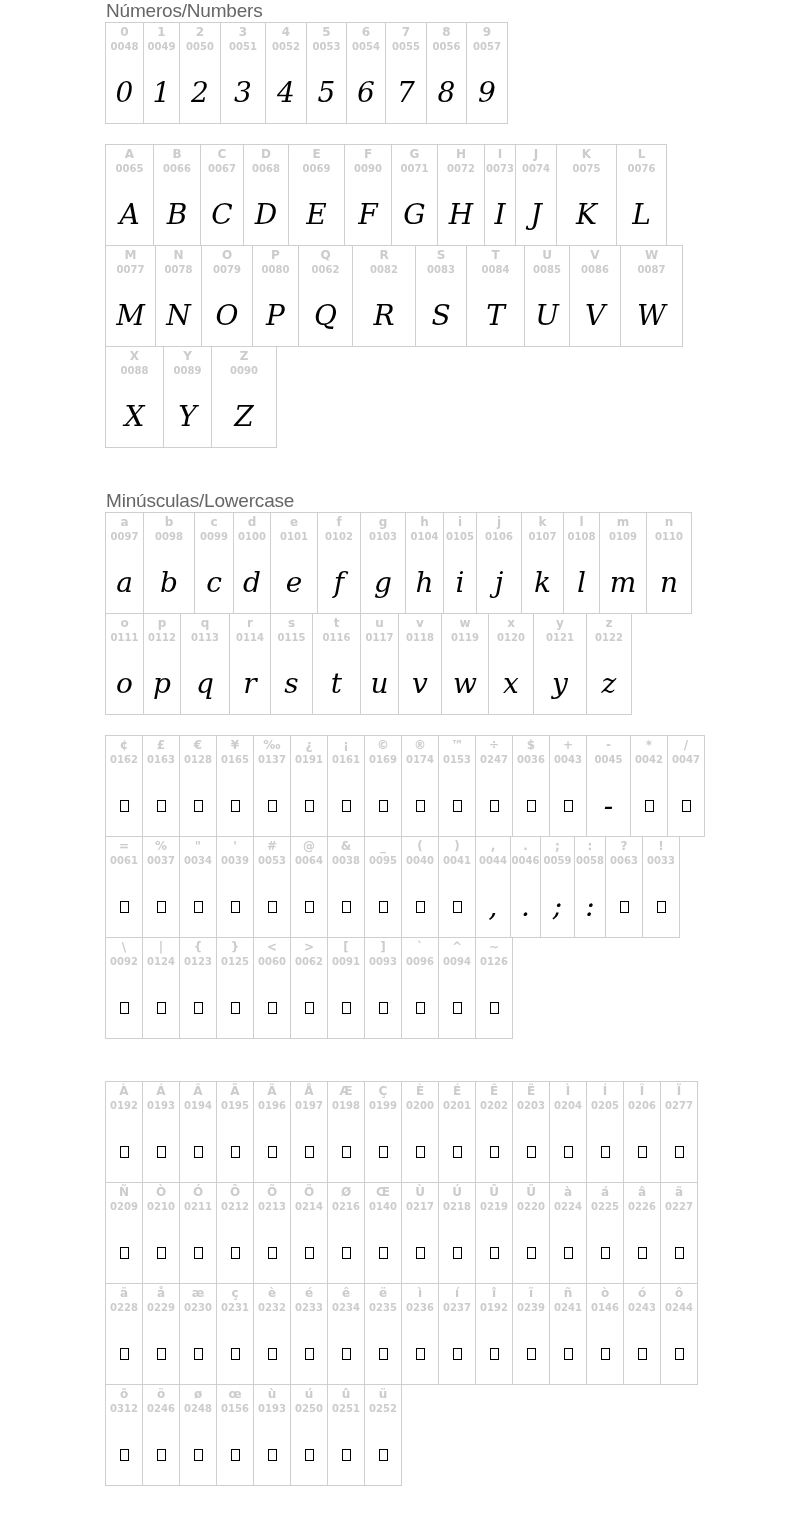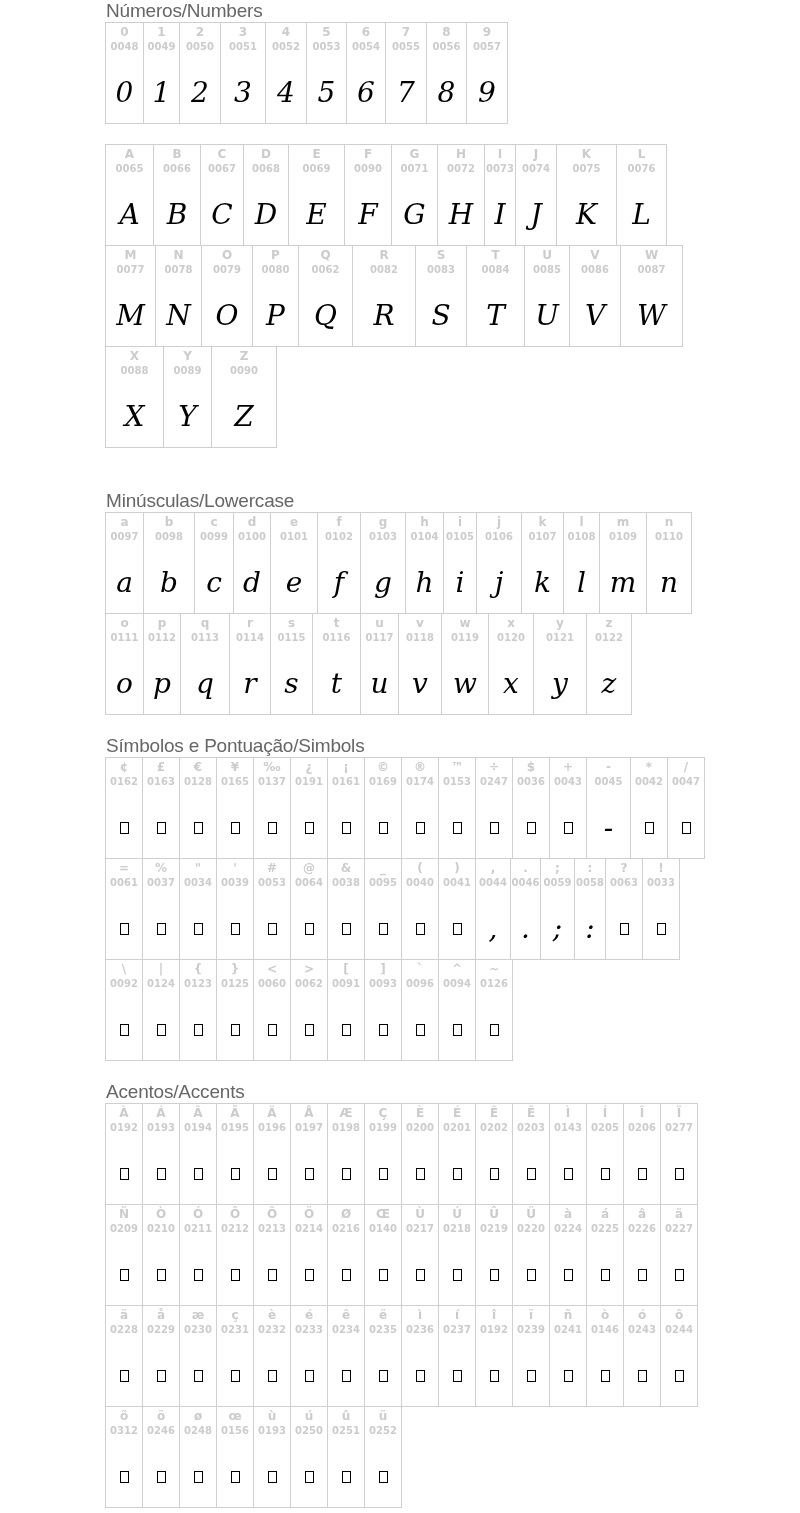--- a/index.html
+++ b/index.html
@@ -350,21 +350,20 @@
           </div>
           <div class="cell" style="width: 46px;">
             <div class="lbl">z</div>
             <div class="code">0122</div>
             <div class="glyph">z</div>
           </div>
         </div>
       </div>
     </div>
     <div class="section" style="top: 735px;">
-      <div class="section-title">Símbolos e Pontuação/Simbols</div>
       <div class="grid">
         <div class="row">
           <div class="cell" style="width: 38px;">
             <div class="lbl">¢</div>
             <div class="code">0162</div>
             <div class="glyph box"></div>
           </div>
           <div class="cell" style="width: 38px;">
             <div class="lbl">£</div>
             <div class="code">0163</div>
@@ -576,21 +575,20 @@
           </div>
           <div class="cell" style="width: 38px;">
             <div class="lbl">~</div>
             <div class="code">0126</div>
             <div class="glyph box"></div>
           </div>
         </div>
       </div>
     </div>
     <div class="section" style="top: 1081px;">
-      <div class="section-title">Acentos/Accents</div>
       <div class="grid">
         <div class="row">
           <div class="cell" style="width: 38px;">
             <div class="lbl">À</div>
             <div class="code">0192</div>
             <div class="glyph box"></div>
           </div>
           <div class="cell" style="width: 38px;">
             <div class="lbl">Á</div>
             <div class="code">0193</div>
@@ -641,21 +639,21 @@
             <div class="code">0202</div>
             <div class="glyph box"></div>
           </div>
           <div class="cell" style="width: 38px;">
             <div class="lbl">Ë</div>
             <div class="code">0203</div>
             <div class="glyph box"></div>
           </div>
           <div class="cell" style="width: 38px;">
             <div class="lbl">Ì</div>
-            <div class="code">0143</div>
+            <div class="code">0204</div>
             <div class="glyph box"></div>
           </div>
           <div class="cell" style="width: 38px;">
             <div class="lbl">Í</div>
             <div class="code">0205</div>
             <div class="glyph box"></div>
           </div>
           <div class="cell" style="width: 38px;">
             <div class="lbl">Î</div>
             <div class="code">0206</div>

